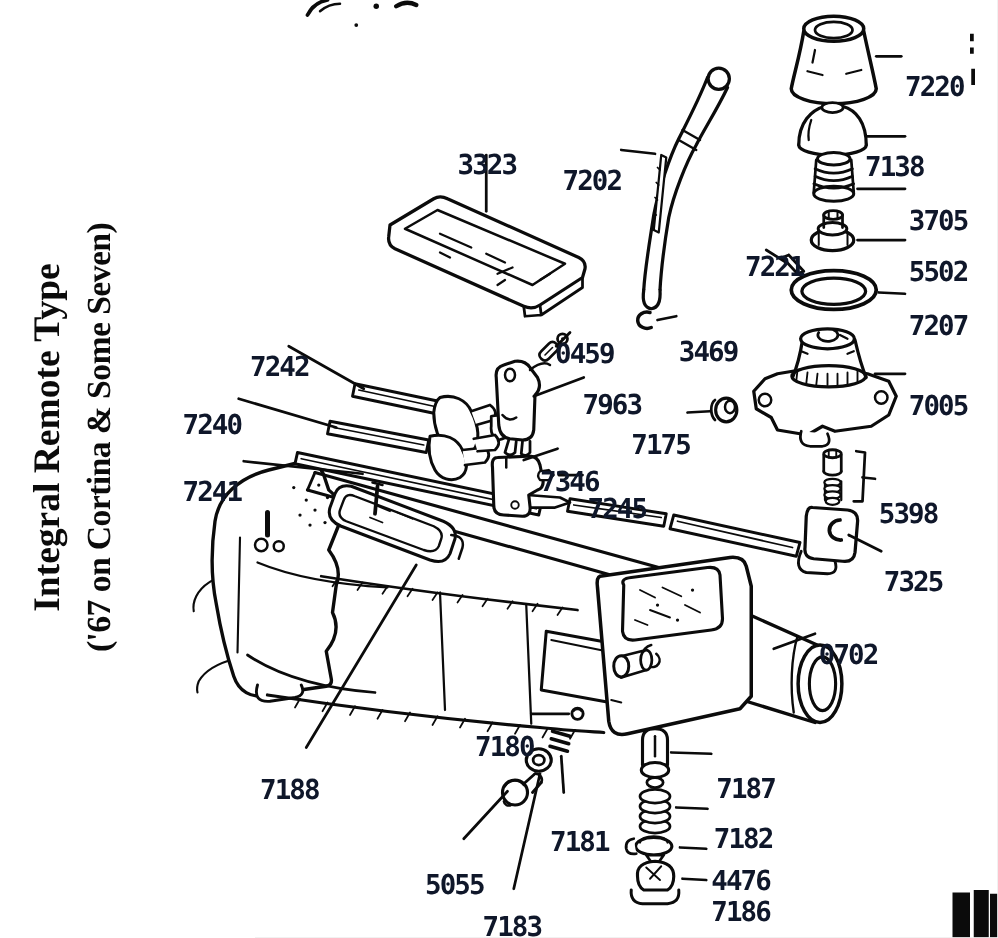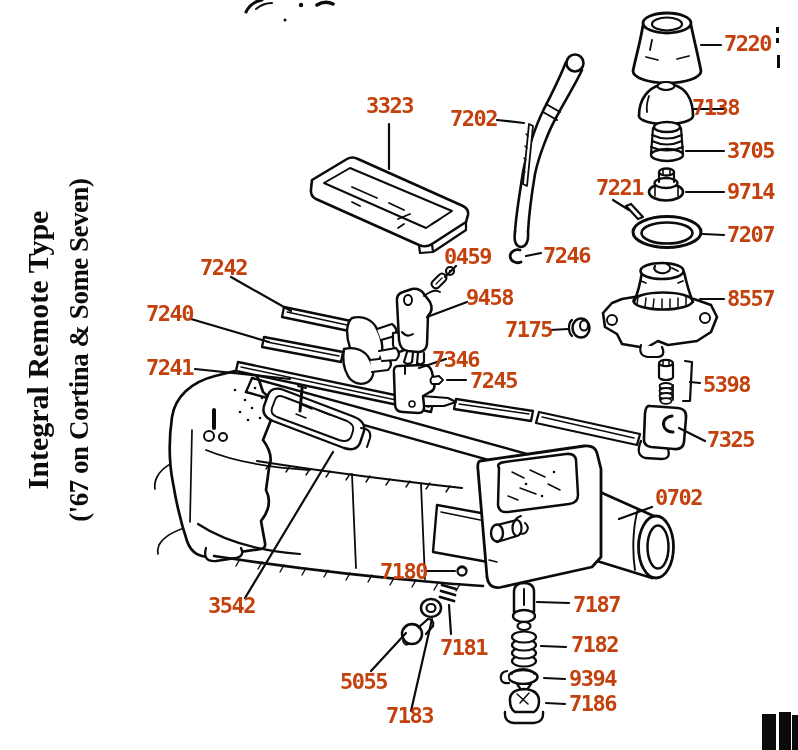--- a/index.html
+++ b/index.html
@@ -2,21 +2,21 @@
 <html><head>
 <meta charset="utf-8">
 <style>
   html,body{margin:0;padding:0;background:#e8e8e8;}
   .page{
     position:relative;width:798px;height:750px;background:#ffffff;
     overflow:hidden;font-family:"DejaVu Sans Mono",monospace;
   }
   .part-label{
     position:absolute;font:700 22px "DejaVu Sans Mono",monospace;
-    letter-spacing:-1.5px;color:#c2410c;white-space:nowrap;line-height:1;
+    letter-spacing:-1.5px;color:#0f172a;white-space:nowrap;line-height:1;margin-top:27px;
   }
   .title-rot{
     position:absolute;left:-201px;top:308px;width:520px;height:84px;
     transform:rotate(-90deg);transform-origin:50% 50%;
     text-align:center;color:#0b0b0b;
   }
   .title-line1{font:700 30px "Liberation Serif",serif;line-height:42px;letter-spacing:0px;}
   .title-line2{font:700 27px "Liberation Serif",serif;line-height:40px;letter-spacing:-0.5px;}
   svg{position:absolute;left:0;top:0;}
 </style>
@@ -324,38 +324,38 @@
     <div class="title-line1">Integral Remote Type</div>
     <div class="title-line2">('67 on Cortina &amp; Some Seven)</div>
   </div>
 
   <div class="part-label" style="left:366px;top:95px">3323</div>
   <div class="part-label" style="left:450px;top:108px">7202</div>
   <div class="part-label" style="left:724px;top:33px">7220</div>
   <div class="part-label" style="left:692px;top:97px">7138</div>
   <div class="part-label" style="left:727px;top:140px">3705</div>
   <div class="part-label" style="left:596px;top:177px">7221</div>
-  <div class="part-label" style="left:727px;top:181px">9714</div>
+  <div class="part-label" style="left:727px;top:181px">5502</div>
   <div class="part-label" style="left:727px;top:224px">7207</div>
-  <div class="part-label" style="left:727px;top:288px">8557</div>
+  <div class="part-label" style="left:727px;top:288px">7005</div>
   <div class="part-label" style="left:505px;top:319px">7175</div>
   <div class="part-label" style="left:444px;top:246px">0459</div>
-  <div class="part-label" style="left:543px;top:245px">7246</div>
-  <div class="part-label" style="left:466px;top:287px">9458</div>
+  <div class="part-label" style="left:543px;top:245px">3469</div>
+  <div class="part-label" style="left:466px;top:287px">7963</div>
   <div class="part-label" style="left:432px;top:349px">7346</div>
   <div class="part-label" style="left:470px;top:370px">7245</div>
   <div class="part-label" style="left:200px;top:257px">7242</div>
   <div class="part-label" style="left:146px;top:303px">7240</div>
   <div class="part-label" style="left:146px;top:357px">7241</div>
   <div class="part-label" style="left:703px;top:374px">5398</div>
   <div class="part-label" style="left:707px;top:429px">7325</div>
   <div class="part-label" style="left:655px;top:487px">0702</div>
-  <div class="part-label" style="left:208px;top:595px">3542</div>
+  <div class="part-label" style="left:208px;top:595px">7188</div>
   <div class="part-label" style="left:380px;top:561px">7180</div>
   <div class="part-label" style="left:440px;top:637px">7181</div>
   <div class="part-label" style="left:340px;top:671px">5055</div>
   <div class="part-label" style="left:386px;top:705px">7183</div>
   <div class="part-label" style="left:573px;top:594px">7187</div>
   <div class="part-label" style="left:571px;top:634px">7182</div>
-  <div class="part-label" style="left:569px;top:668px">9394</div>
+  <div class="part-label" style="left:569px;top:668px">4476</div>
   <div class="part-label" style="left:569px;top:693px">7186</div>
 
 </div>
 
 </body></html>

